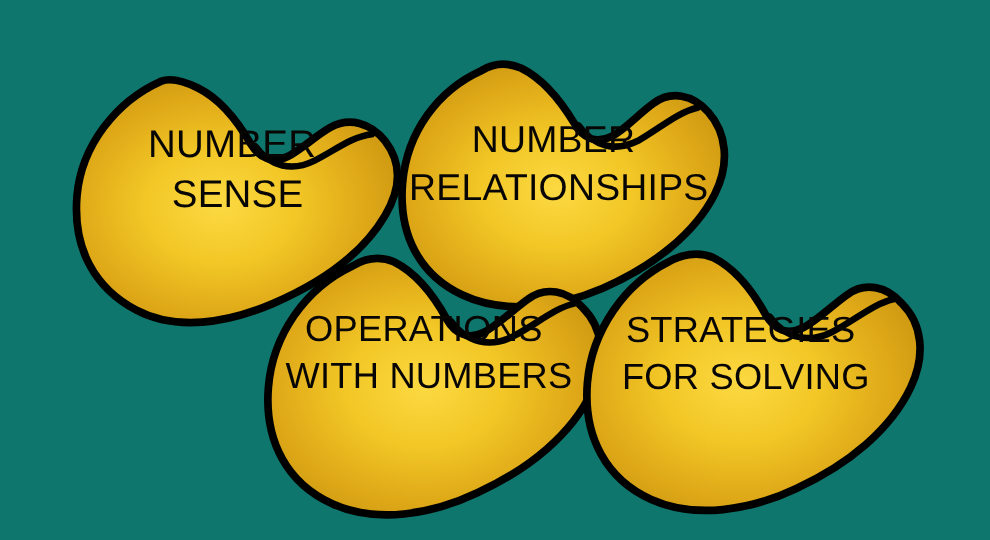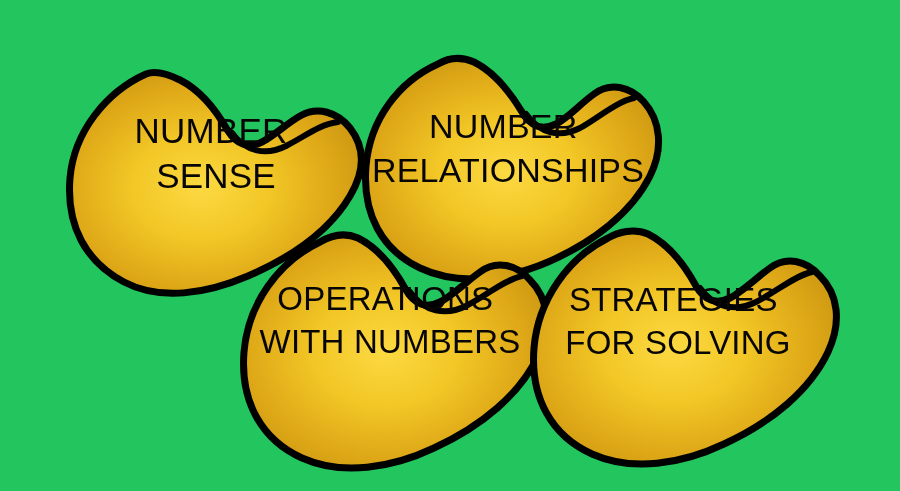--- a/index.html
+++ b/index.html
@@ -11,21 +11,21 @@
     width: 900px;
     height: 491px;
     background: #f7f7f7;
     font-family: "Liberation Sans", sans-serif;
     overflow: hidden;
   }
   #stage {
     position: relative;
     width: 900px;
     height: 491px;
-    background: #22c55e;
+    background: #0f766e;
   }
   #beans-svg {
     position: absolute;
     left: 0;
     top: 0;
     width: 900px;
     height: 491px;
     display: block;
   }
   .bean-label {

